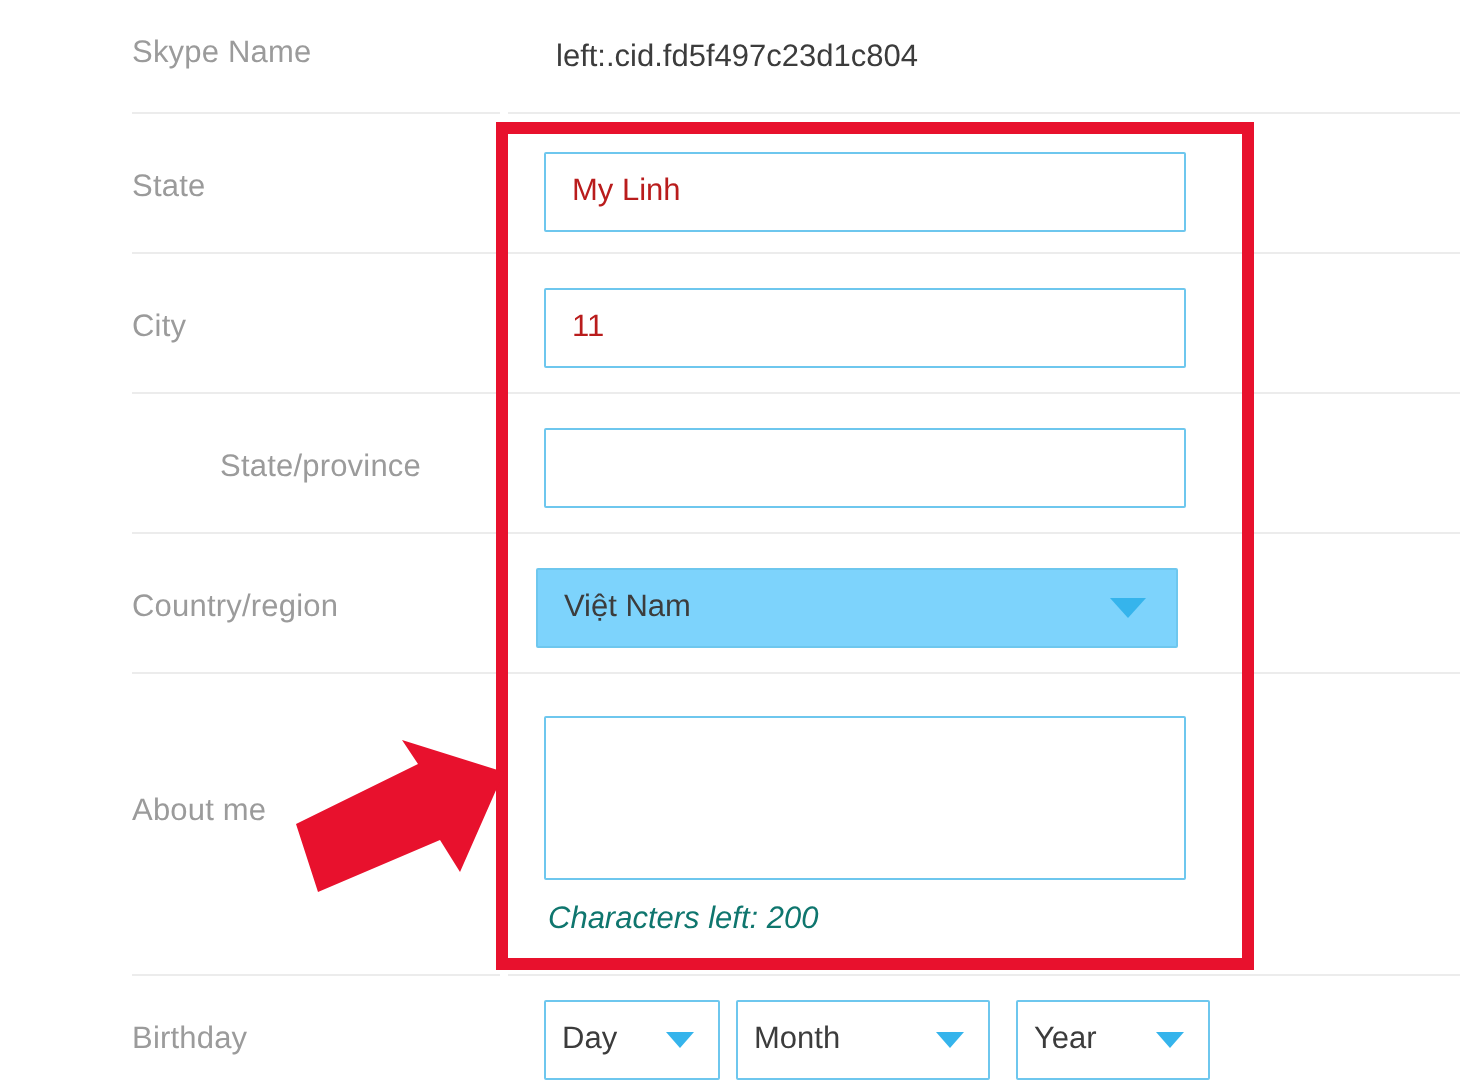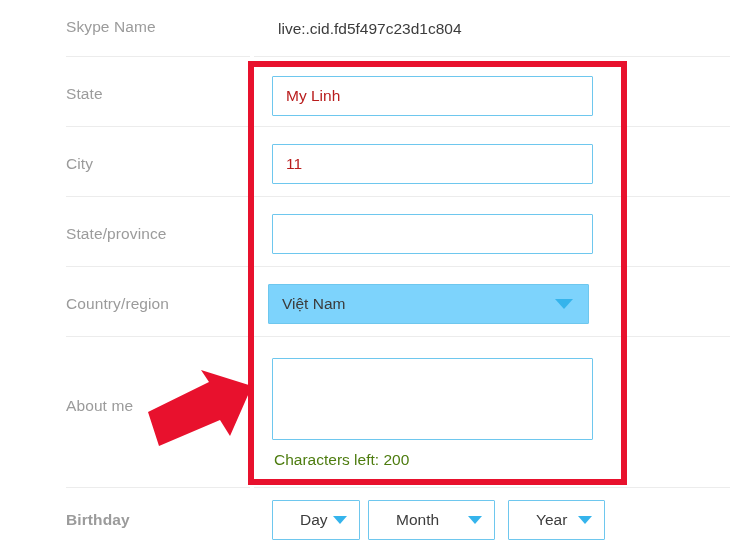--- a/index.html
+++ b/index.html
@@ -121,36 +121,37 @@
     box-sizing: border-box;
     border: 1px solid #6ec7ee;
     background: #ffffff;
     border-radius: 1px;
   }
   .chars-left {
     position: absolute;
     left: 274px;
     top: 451px;
     font-size: 15.5px;
-    color: #4d7c0f;
-    white-space: nowrap;
+    color: #0f766e;
+    white-space: nowrap;
+    font-style: italic;
   }
 
   
   .bday-select {
     position: absolute;
     height: 40px;
     box-sizing: border-box;
     border: 1px solid #6ec7ee;
     background: #ffffff;
     border-radius: 1px;
   }
   .bday-select .val {
     position: absolute;
-    left: 27px;
+    left: 8px;
     top: 50%;
     transform: translateY(-50%);
     font-size: 15.5px;
     color: #3c3c3c;
     white-space: nowrap;
   }
 
   
   .red-box {
     position: absolute;
@@ -174,21 +175,21 @@
     pointer-events: none;
   }
 </style>
 </head>
 <body>
 
 <div id="page">
 
   <div class="row">
     <div class="row-label" style="top:18px;">Skype Name</div>
-    <div class="static-value" style="top:20px;">live:.cid.fd5f497c23d1c804</div>
+    <div class="static-value" style="top:20px;">left:.cid.fd5f497c23d1c804</div>
     <div class="divider left-seg" style="top:56px;"></div>
     <div class="divider right-seg" style="top:56px;"></div>
   </div>
 
   <div class="row">
     <div class="row-label" style="top:85px;">State</div>
     <div class="field" style="top:76px;">
       <span class="val">My Linh</span>
     </div>
     <div class="divider left-seg" style="top:126px;"></div>
@@ -198,21 +199,21 @@
   <div class="row">
     <div class="row-label" style="top:155px;">City</div>
     <div class="field" style="top:144px;">
       <span class="val">11</span>
     </div>
     <div class="divider left-seg" style="top:196px;"></div>
     <div class="divider right-seg" style="top:196px;"></div>
   </div>
 
   <div class="row">
-    <div class="row-label" style="top:225px;">State/province</div>
+    <div class="row-label" style="top:225px;margin-left:44px;">State/province</div>
     <div class="field" style="top:214px;">
       <span class="val"></span>
     </div>
     <div class="divider left-seg" style="top:266px;"></div>
     <div class="divider right-seg" style="top:266px;"></div>
   </div>
 
   <div class="row">
     <div class="row-label" style="top:295px;">Country/region</div>
     <div class="select-field" style="top:284px;">
@@ -227,21 +228,21 @@
     <div class="row-label" style="top:365px;margin-top:32px;">About me</div>
     <div class="textarea-field">
       <span class="val" style="position:absolute;left:12px;top:10px;font-size:15.5px;color:#3c3c3c;"></span>
     </div>
     <div class="chars-left">Characters left: 200</div>
     <div class="divider left-seg" style="top:487px;"></div>
     <div class="divider right-seg" style="top:487px;"></div>
   </div>
 
   <div class="row">
-    <div class="row-label" style="top:511px;font-weight:bold;">Birthday</div>
+    <div class="row-label" style="top:511px;">Birthday</div>
 
     <div class="bday-select" style="left:272px;top:500px;width:88px;">
       <span class="val">Day</span>
       <span class="caret small" style="right:12px;"></span>
     </div>
 
     <div class="bday-select" style="left:368px;top:500px;width:127px;">
       <span class="val">Month</span>
       <span class="caret small" style="right:12px;"></span>
     </div>

